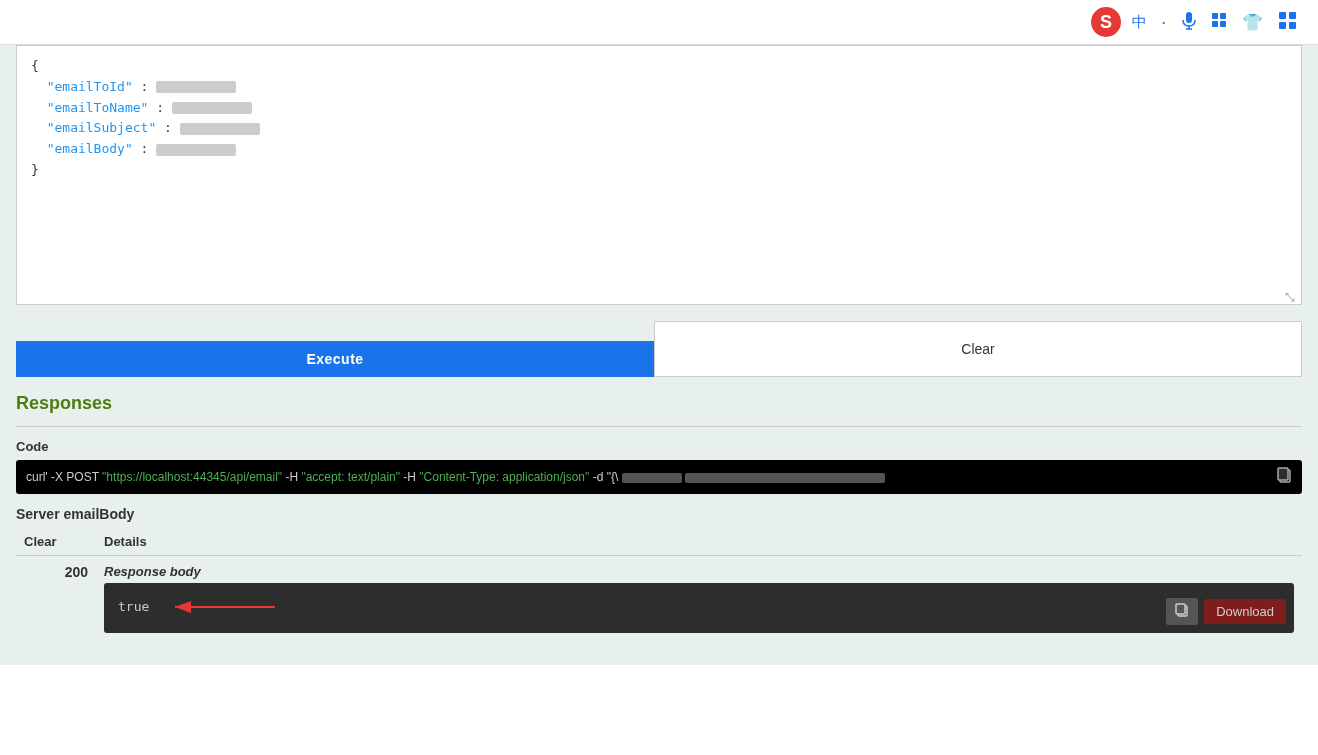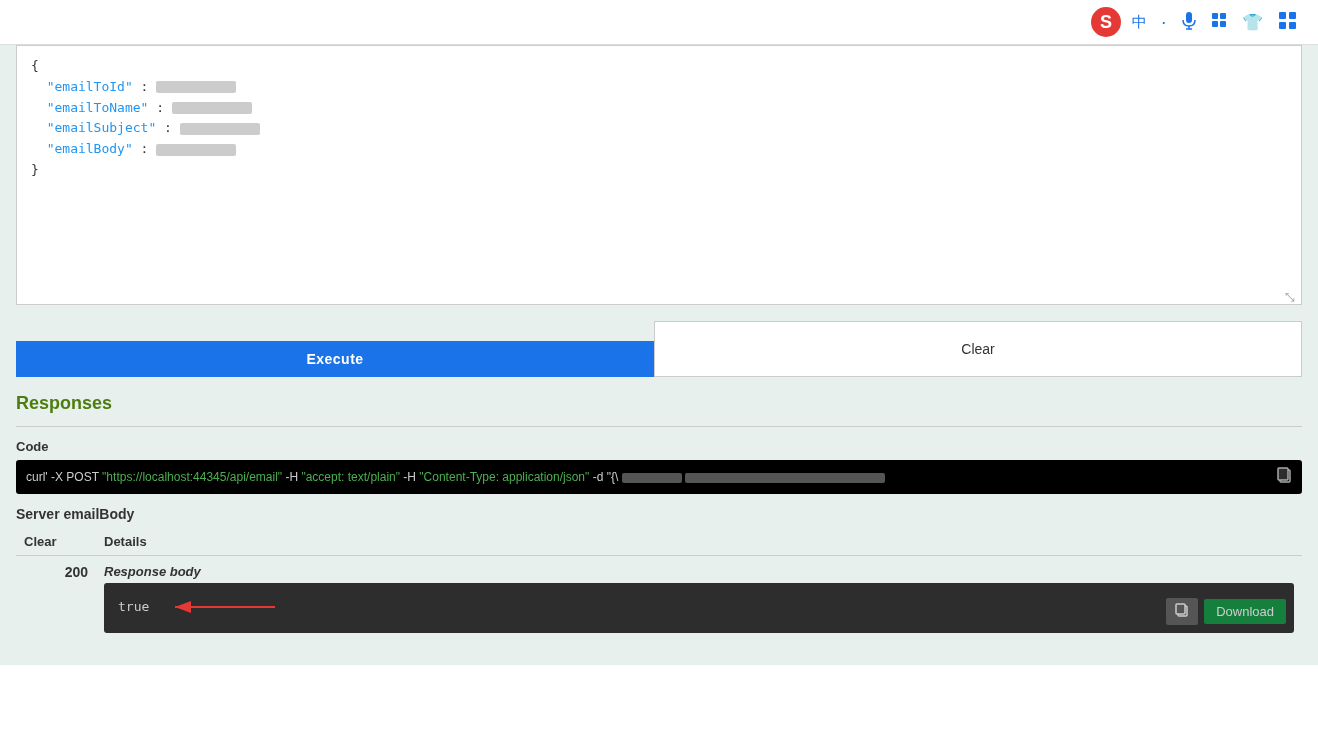--- a/index.html
+++ b/index.html
@@ -255,21 +255,21 @@
       background: #555;
       border: none;
       color: #ccc;
       padding: 4px 8px;
       cursor: pointer;
       border-radius: 2px;
       font-size: 14px;
     }
 
     .download-btn {
-      background: #15803d;
+      background: #7f1d1d;
       border: none;
       color: #ccc;
       padding: 5px 12px;
       cursor: pointer;
       border-radius: 2px;
       font-size: 13px;
       text-align: right;
     }
 
     .page-wrapper {

